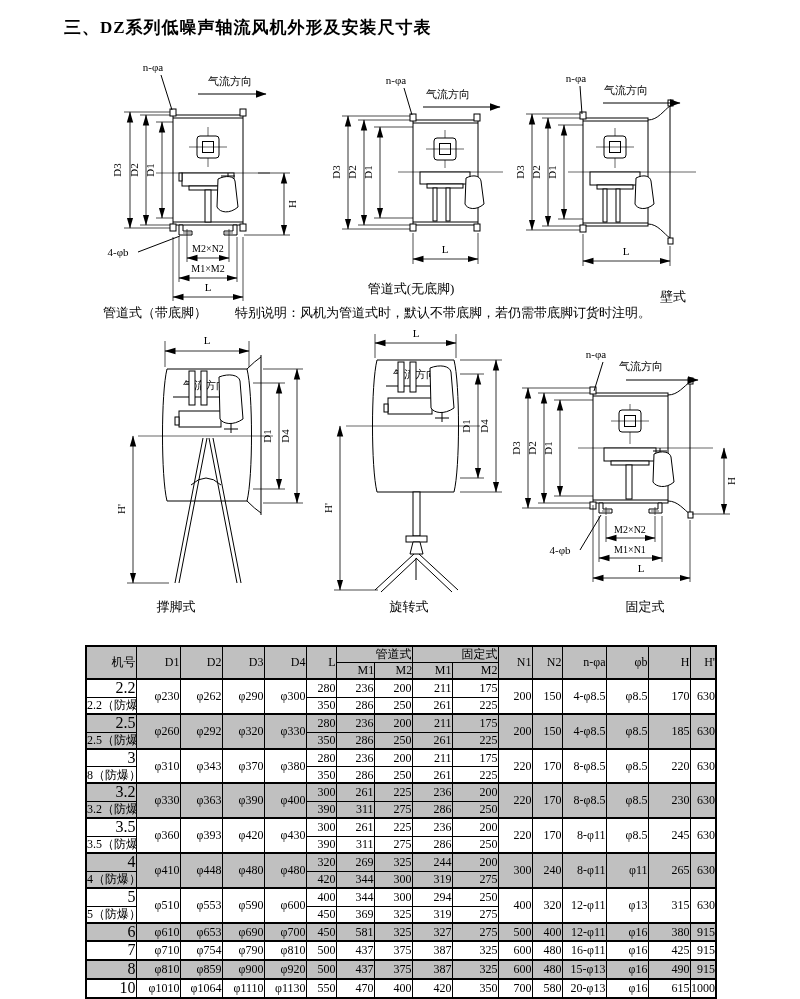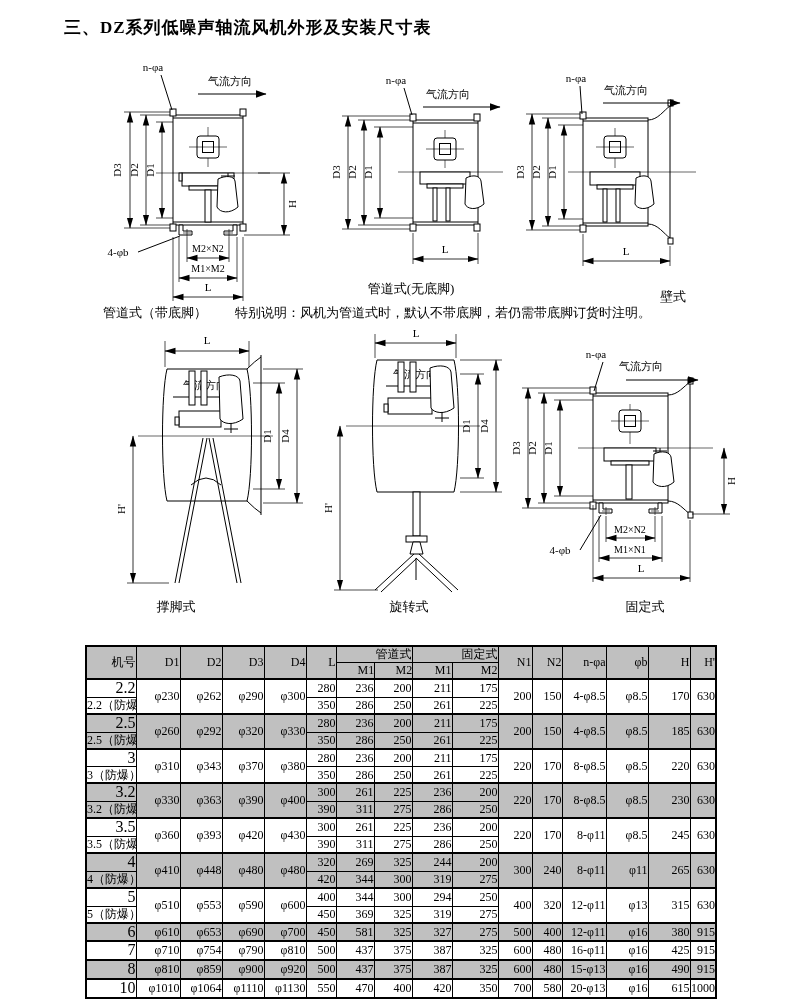--- a/index.html
+++ b/index.html
@@ -447,21 +447,21 @@
           <td>211</td>
           <td>175</td>
           <td rowspan="2">220</td>
           <td rowspan="2">170</td>
           <td rowspan="2">8-φ8.5</td>
           <td rowspan="2">φ8.5</td>
           <td rowspan="2">220</td>
           <td rowspan="2">630</td>
         </tr>
         <tr class="">
-          <td class="nm nm2">3（防爆）</td>
+          <td class="nm nm2">8（防爆）</td>
           <td>350</td>
           <td>286</td>
           <td>250</td>
           <td>261</td>
           <td>225</td>
         </tr>
         <tr class="shaded gstart">
           <td class="nm">3.2</td>
           <td rowspan="2">φ330</td>
           <td rowspan="2">φ363</td>

